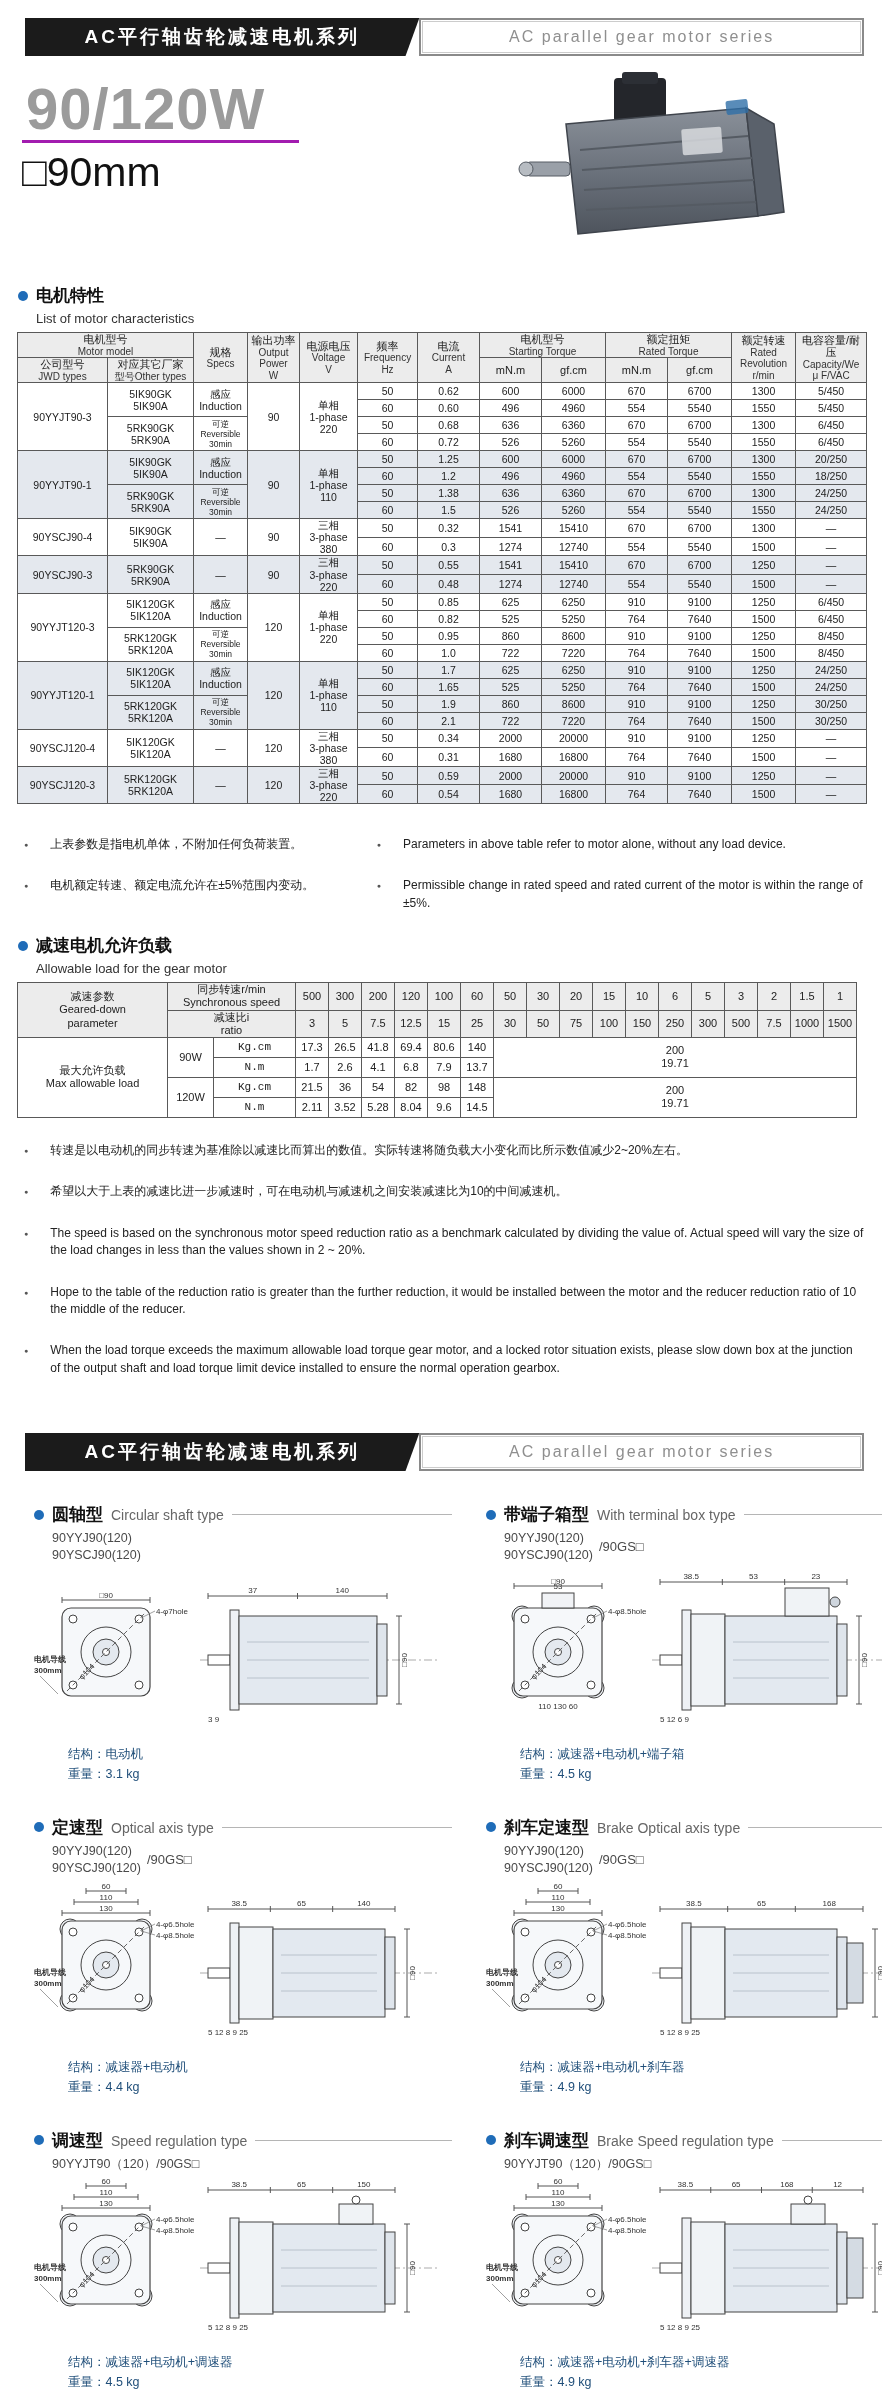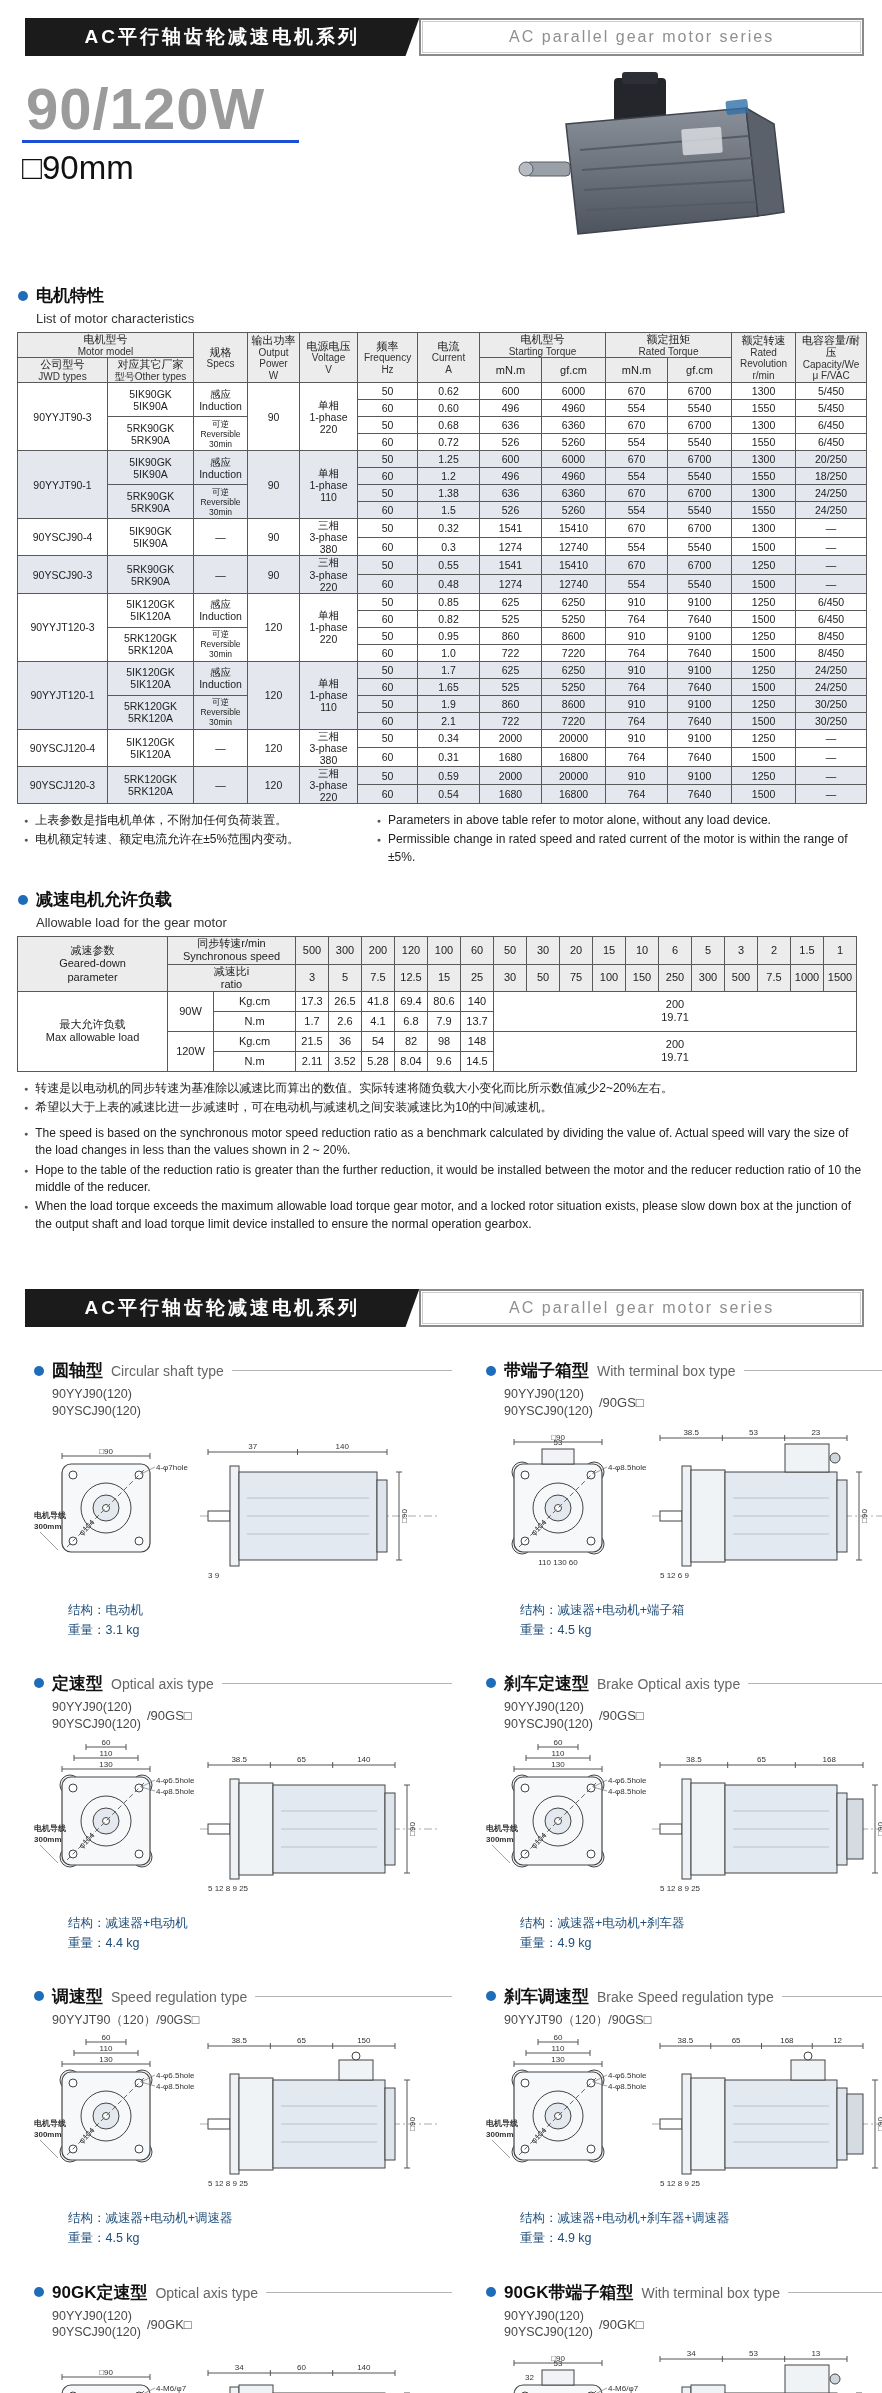--- a/index.html
+++ b/index.html
@@ -19,23 +19,23 @@
   .hdr-box {
     flex:1; border:2px solid #8a8a8a; outline:1px solid #ccc; outline-offset:-4px;
     display:flex; align-items:center; justify-content:center;
     color:#8f8f8f; font-size:16px; letter-spacing:2px;
   }
 
   
   .title-zone { position:relative; height:190px; margin-top:24px; }
   .ptitle {
     font-size:58px; font-weight:800; color:#9b9b9b; letter-spacing:1px;
-    display:inline-block; border-bottom:3px solid #1d4ed8; padding:0 34px 2px 4px; line-height:1.0; margin-left:6px;
+    display:inline-block; border-bottom:3px solid #a21caf; padding:0 34px 2px 4px; line-height:1.0; margin-left:6px;
   }
-  .frame-size { font-size:33px; color:#111; margin:6px 0 0 6px; font-weight:400; }
+  .frame-size { font-size:41px; color:#111; margin:6px 0 0 6px; font-weight:400; }
   .photo { position:absolute; right:70px; top:-14px; }
 
   
   .sec-title { display:flex; align-items:baseline; gap:8px; margin:14px 0 4px 2px; }
   .sec-dot { width:10px; height:10px; border-radius:50%; background:#1f6cb8; align-self:center; flex:0 0 auto; }
   .sec-cn { font-size:17px; font-weight:bold; color:#111; }
   .sec-en { font-size:14px; color:#666; }
   .sec-line { flex:1; border-top:1px solid #b5b5b5; align-self:center; }
   .sec-sub { font-size:13px; color:#333; margin:0 0 6px 20px; }
 
@@ -49,33 +49,33 @@
   #motor-table th { background:#ececec; font-size:11px; }
   #motor-table .hsub { font-size:10px; color:#333; }
   tr.gshade td { background:#e4e8ee; }
   .spec-small { font-size:8.5px; line-height:1.2; }
   .models-cell { font-size:10.5px; }
 
   
   .notes-2col { display:flex; margin:8px 2px 0 8px; }
   .notes-2col > div:first-child { width:42%; }
   .notes-2col > div:last-child { flex:1; }
-  .note { display:flex; gap:7px; font-size:12px; color:#222; line-height:1.45; margin-bottom:2px; }
+  .note { display:flex; gap:22px; font-size:12px; color:#222; line-height:1.45; margin-bottom:2px;margin-top:24px; }
   .note .bullet { color:#555; font-size:7px; line-height:1.9; flex:0 0 auto; margin-top:2px; }
   .notes-block { margin:8px 2px 0 8px; }
 
   
   #load-table { width:690px; margin-left:1px; }
   #load-table td, #load-table th {
     border:1px solid #595959; text-align:center; font-weight:normal;
     font-size:11px; color:#222; height:20px; line-height:1.2; padding:0 1px;
   }
   #load-table th { background:#ececec; }
   .lt-merged { font-size:11px; }
-  .unit-cell { font-size:10.5px; }
+  .unit-cell { font-size:10.5px;font-family:Liberation Mono, monospace; }
 
   
   .diagrams { display:grid; grid-template-columns:1fr 1fr; column-gap:16px; row-gap:18px; margin-top:18px; }
   .dia-cell { min-height:278px;margin-left:16px; }
   .dia-models { margin:2px 0 0 20px; color:#4a4a4a; font-size:12.5px; display:flex; align-items:center; gap:6px; }
   .dia-models .mlines div { line-height:1.35; }
   .dia-suffix { font-size:13px; color:#4a4a4a; }
   .dia-svg { display:block; }
   .dia-cap { margin:2px 0 0 36px; font-size:12.5px; color:#1f4e79; line-height:1.6; }
 </style>

